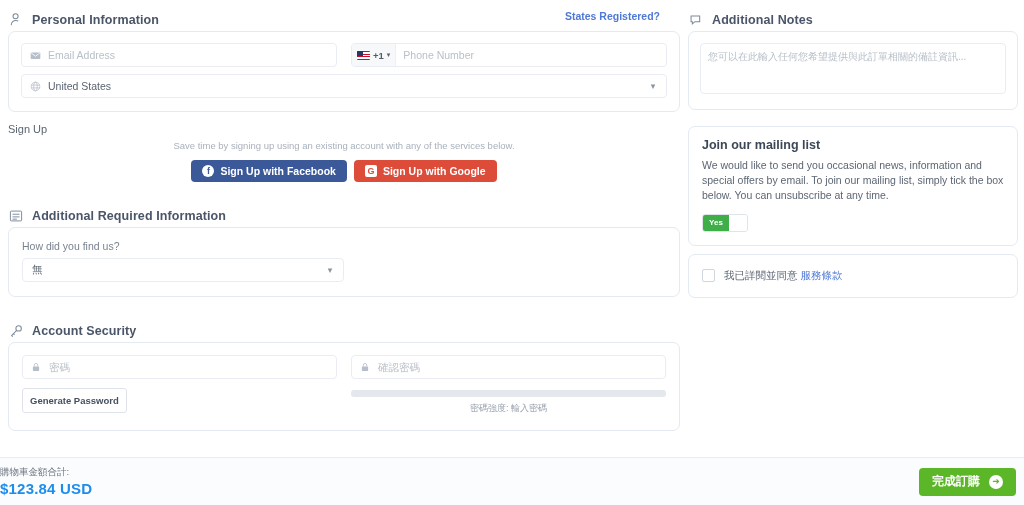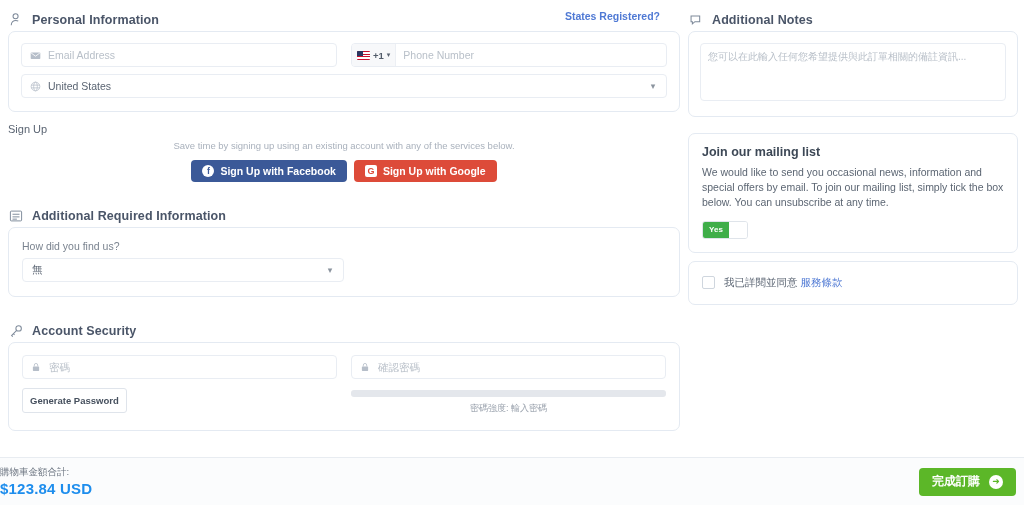--- a/index.html
+++ b/index.html
@@ -117,21 +117,21 @@
   }
   .meter-col { flex: 1; }
   .meter {
     margin-top: 11px; height: 7px; border-radius: 3px; background: #e4e7ec;
   }
   .meter-text { margin-top: 5px; font-size: 9px; color: #9aa2ad; text-align: center; }
 
   
   #notes-card { padding: 11px 11px; margin-top: 0; }
   #notes-area {
-    width: 100%; height: 58px; resize: none;
+    width: 100%; height: 51px; resize: none;
     border: 1px solid #e9edf3; border-radius: 4px;
     font-family: inherit; font-size: 10px; color: #5a6472;
     padding: 6px 7px; outline: none; background: #fff; line-height: 1.4;
   }
   #notes-area::placeholder { color: #b9c0c9; }
 
   #mailing-card { padding: 11px 13px 13px; margin-top: 16px; }
   .ml-title { font-size: 12.5px; font-weight: bold; color: #3d4856; }
   .ml-body { margin-top: 6px; font-size: 10.5px; line-height: 1.45; color: #5c6673; }
   .toggle {

